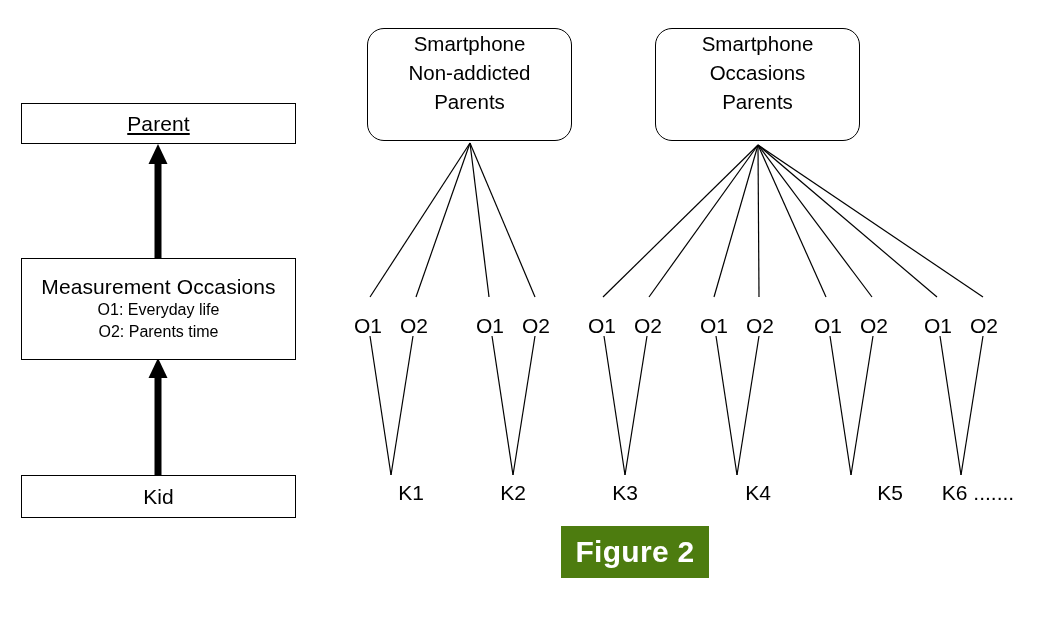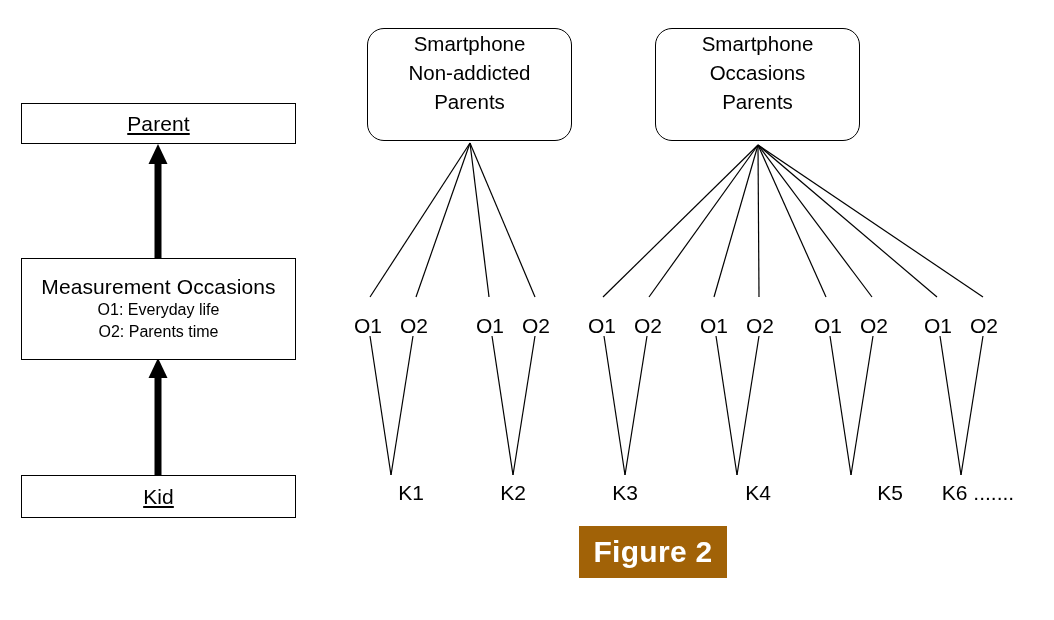--- a/index.html
+++ b/index.html
@@ -42,21 +42,21 @@
     font-size: 21px;
     letter-spacing: .1px;
   }
   .hier-sub {
     font-size: 16px;
     line-height: 1.35;
   }
 
   #box-parent  { left: 21px;  top: 103px; width: 275px; height: 41px; text-decoration: underline; }
   #box-measure { left: 21px;  top: 258px; width: 275px; height: 102px; }
-  #box-kid     { left: 21px;  top: 475px; width: 275px; height: 43px; text-decoration: underline; }
+  #box-kid     { left: 21px;  top: 475px; width: 275px; height: 43px; }
 
   
   .group-box {
     position: absolute;
     box-sizing: border-box;
     border: 1.6px solid #000000;
     border-radius: 17px;
     background: #ffffff;
     display: flex;
     flex-direction: column;
@@ -80,25 +80,25 @@
     font-size: 21px;
     transform: translateX(-50%);
     white-space: pre;
   }
   .occ-label { top: 314px; }
   .kid-label { top: 481px; }
 
   
   #figure-caption {
     position: absolute;
-    left: 579px;
+    left: 561px;
     top: 526px;
     width: 148px;
     height: 52px;
-    background: #a16207;
+    background: #4d7c0f;
     color: #ffffff;
     font-size: 30px;
     font-weight: bold;
     display: flex;
     align-items: center;
     justify-content: center;
     letter-spacing: .3px;
   }
 </style>
 </head>

